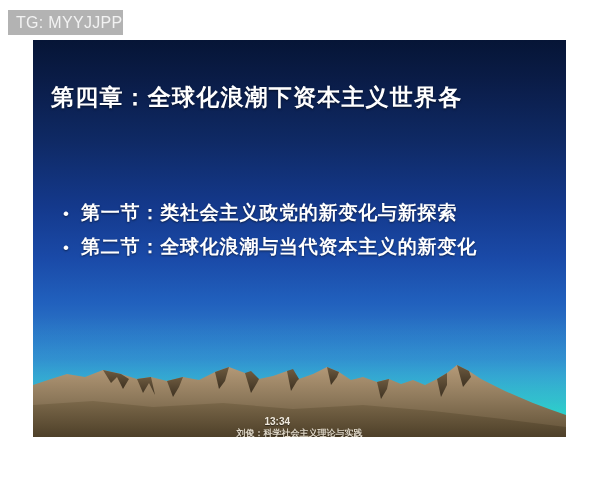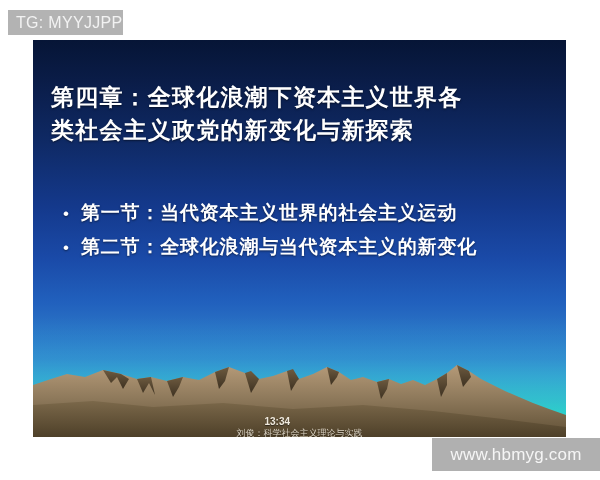--- a/index.html
+++ b/index.html
@@ -143,21 +143,21 @@
     font-size: 10px;
     font-weight: 700;
     width: 70px;
     text-align: left;
     text-shadow: 0 1px 1px rgba(0,0,0,0.5);
   }
   #footer-center {
     color: #ded6c6;
     font-family: "DejaVu Serif", "Liberation Serif", serif;
     font-size: 9px;
-    font-weight: 400;
+    font-weight: 700;
     flex: 1;
     text-align: center;
     text-shadow: 0 1px 1px rgba(0,0,0,0.45);
   }
   #footer-page {
     color: #bfeee4;
     font-family: "Liberation Sans", sans-serif;
     font-size: 10px;
     width: 70px;
     text-align: right;
@@ -208,27 +208,26 @@
 <body>
 
 <div id="stage">
 
   <div id="slide">
 
     <div id="sky-lower"></div>
 
     <div id="title-block">
       <div class="title-line">第四章：全球化浪潮下资本主义世界各</div>
-      <div class="title-line">类社会主义政党的新变化与新探索</div>
     </div>
 
     <div id="bullets">
       <div class="bullet-row">
         <span class="bullet-dot">•</span>
-        <span class="bullet-text">第一节：当代资本主义世界的社会主义运动</span>
+        <span class="bullet-text">第一节：类社会主义政党的新变化与新探索</span>
       </div>
       <div class="bullet-row">
         <span class="bullet-dot">•</span>
         <span class="bullet-text">第二节：全球化浪潮与当代资本主义的新变化</span>
       </div>
     </div>
 
     <svg id="mountains" viewBox="0 0 533 110" preserveAspectRatio="none">
       <defs>
         <linearGradient id="mtnLight" x1="0" y1="0" x2="0" y2="1">
@@ -273,17 +272,14 @@
       <span id="footer-center">刘俊：科学社会主义理论与实践</span>
       <span id="footer-page">1</span>
     </div>
 
   </div>
 
   <div id="tg-badge">
     <span id="tg-badge-text">TG: MYYJJPP</span>
   </div>
 
-  <div id="watermark">
-    <span id="watermark-text">www.hbmyg.com</span>
-  </div>
 
 </div>
 
 </body></html>

